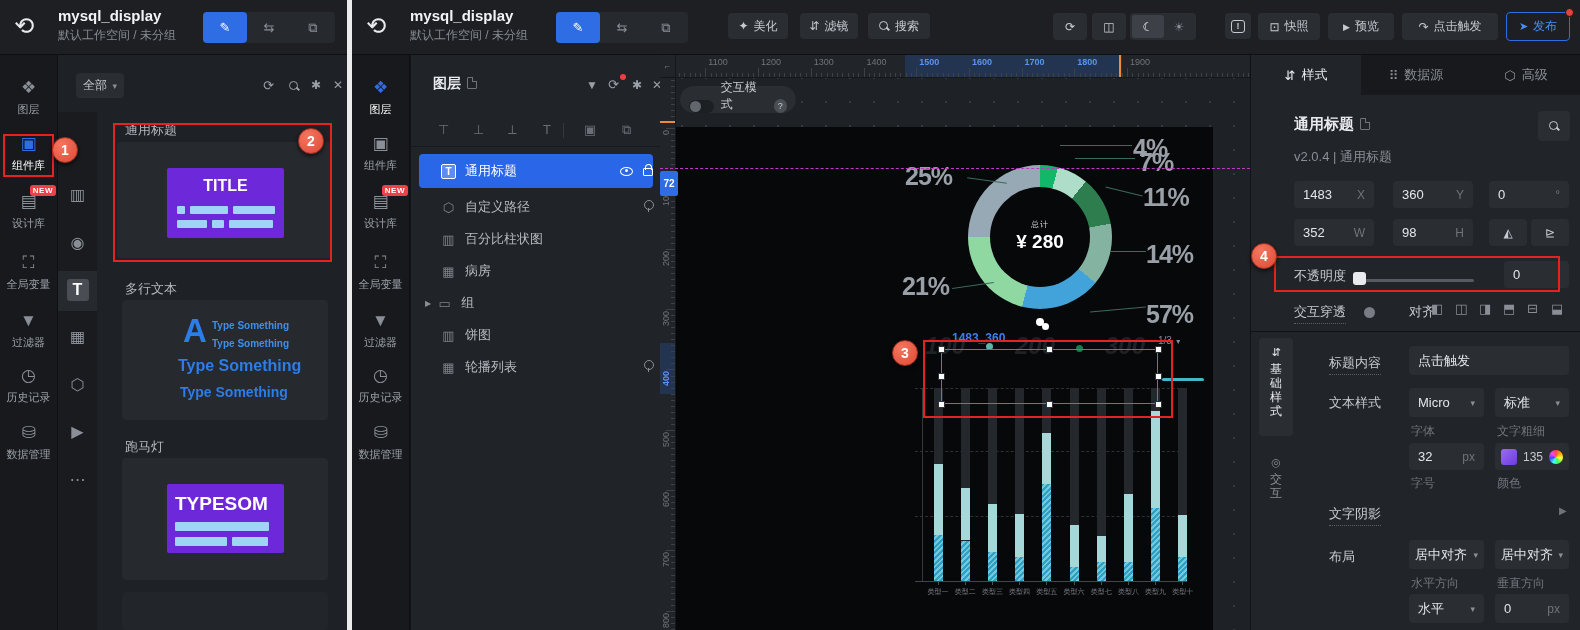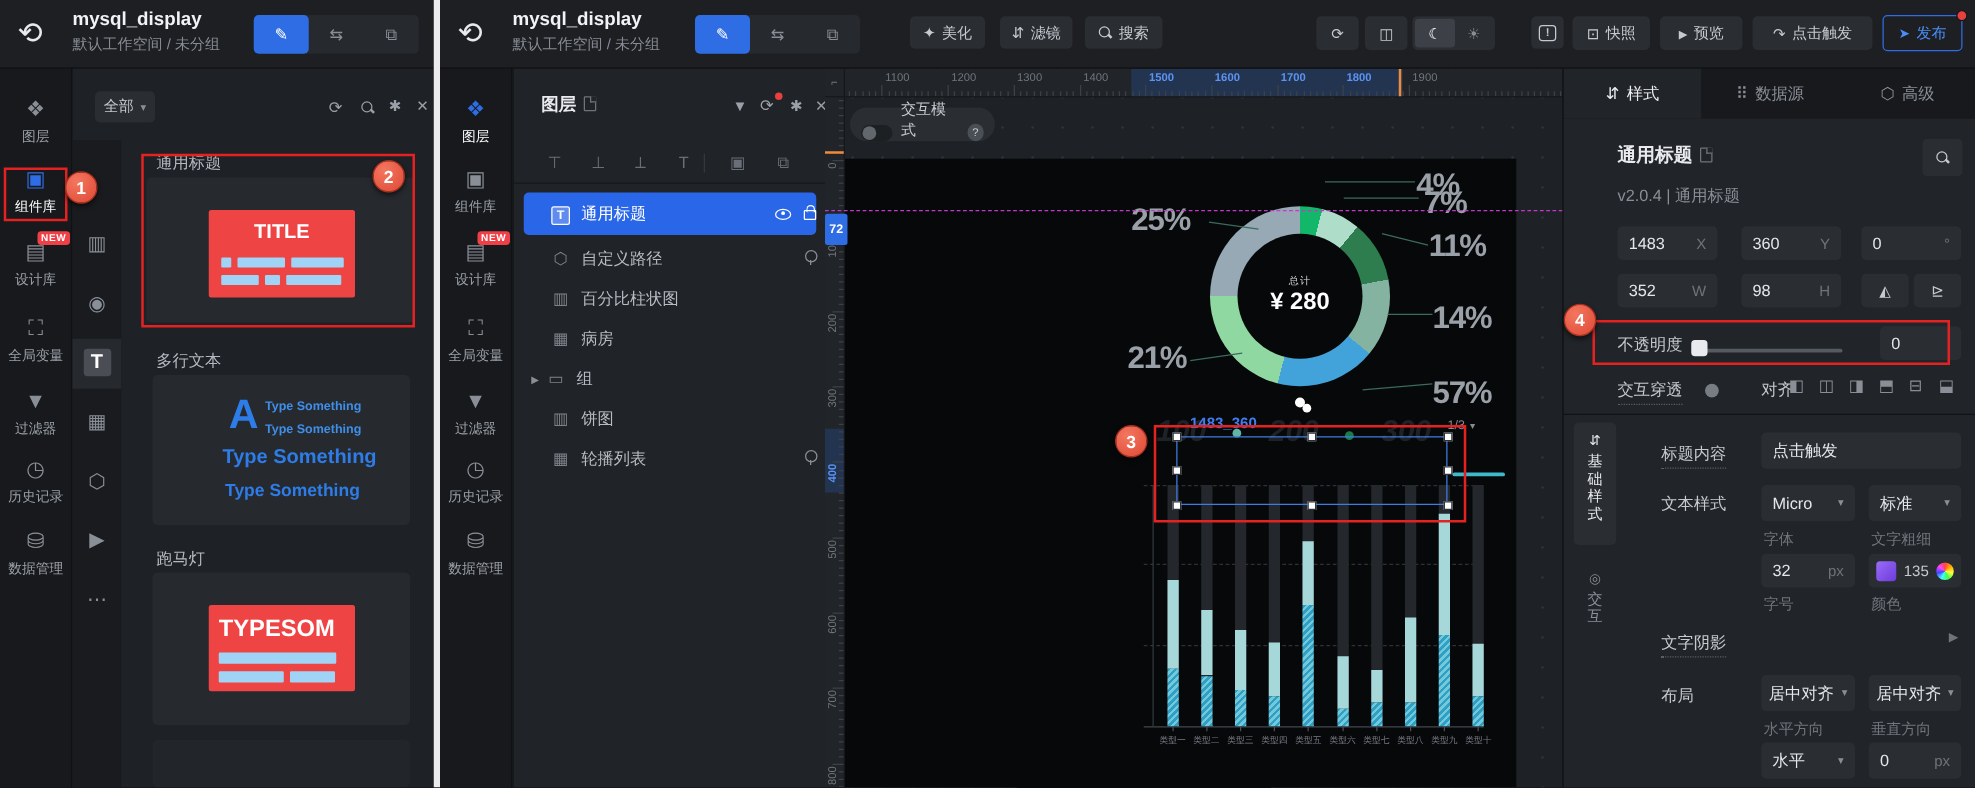--- a/index.html
+++ b/index.html
@@ -19,21 +19,21 @@
   .side-item.active .ic{color:#2e6de4}
   .side-item.active .lb{color:#fff}
   .newbadge{position:absolute;top:-7px;right:1px;background:#ef4048;color:#fff;font-size:8px;font-weight:bold;padding:1px 3px;border-radius:3px;letter-spacing:.5px}
   .pillbtn{background:#2a2d32;border:none;border-radius:4px;color:#c6cad0;font-size:12px;display:flex;align-items:center;justify-content:center;gap:5px;cursor:pointer}
   .dim-ic{color:#9aa0a8}
   .mag{display:inline-block;width:11px;height:11px;position:relative}
   .mag::before{content:"";position:absolute;left:0;top:0;width:7px;height:7px;border:1.5px solid currentColor;border-radius:50%}
   .mag::after{content:"";position:absolute;left:7px;top:7px;width:4px;height:1.5px;background:currentColor;transform:rotate(45deg)}
   .card{background:#26292e;border-radius:4px;position:absolute}
   .card-title{position:absolute;font-size:13px;color:#b4b8bf}
-  .bluebox{position:absolute;background:#ef4444;border-radius:2px;overflow:hidden}
+  .bluebox{position:absolute;background:#6d28d9;border-radius:2px;overflow:hidden}
   .skelrow{position:absolute;display:flex;gap:5px}
   .skel{height:8px;background:#9fd4f7;border-radius:1px}
   .cat-ic{position:absolute;left:0;width:39px;text-align:center;color:#8a8f97;font-size:16px}
   .layers-row{position:absolute;left:8px;right:8px;height:30px;display:flex;align-items:center;border-radius:4px;color:#b7bbc2;font-size:13px}
   .layers-row .ric{width:15px;margin-right:9px;font-size:13px;color:#7d828a;text-align:center}
   .layers-row.sel{background:#2a66e8;color:#fff;height:34px}
   .layers-row.sel .ric{color:#cfe0ff}
   .trail{margin-left:auto;display:flex;gap:10px;align-items:center}
   .css-pin{display:inline-block;width:9px;height:12px;position:relative}
   .css-pin::before{content:"";position:absolute;left:0;top:0;width:8px;height:8px;border:1.5px solid #8a8f97;border-radius:50%}

